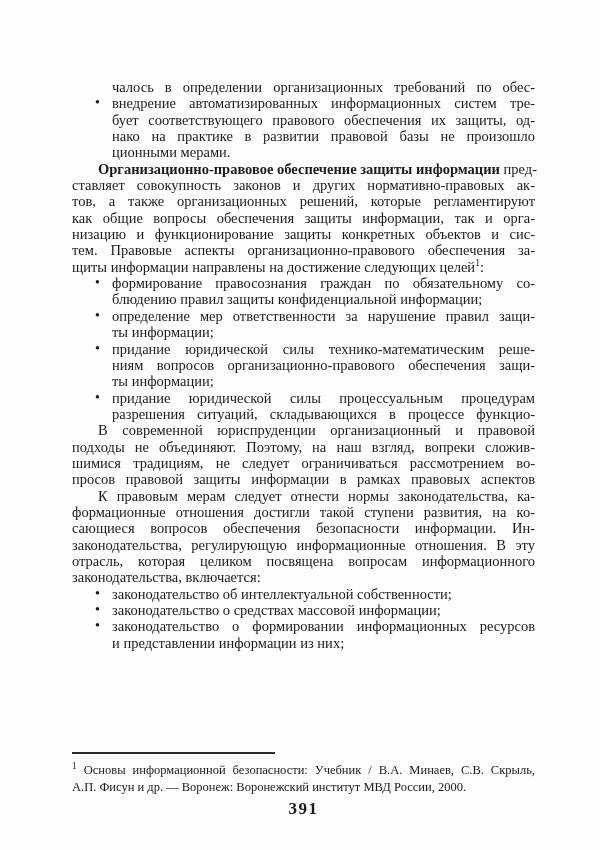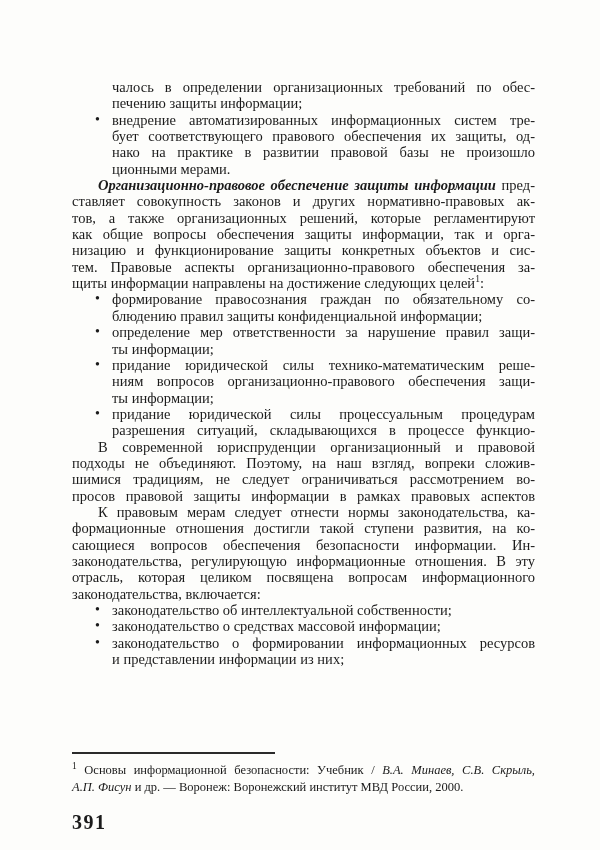--- a/index.html
+++ b/index.html
@@ -32,52 +32,51 @@
   .line.last { text-align-last: left; }
   .para .line.first { text-indent: 26px; }
   .hang .line { padding-left: 40px; }
   .bullet-item .line { padding-left: 40px; position: relative; }
   .marker {
     position: absolute;
     left: 23px; top: 0;
     font-size: 14px;
   }
   .b  { font-weight: bold; }
-  .it { font-style: italic; }
+  .it { }
   .sup { vertical-align: super; font-size: 9.5px; line-height: 0; }
   .footnote {
     position: absolute;
     left: 72px; top: 752px;
     width: 463px;
     font-size: 12.5px;
   }
   .footnote .line { line-height: 17.5px; height: 17.5px; }
   .footnote-rule {
     width: 203px; height: 1.5px;
     background: #2a2a2a;
     margin-bottom: 8px;
   }
   .page-number {
     position: absolute;
     left: 72px; top: 799px;
     width: 463px;
+    text-align: center;
     font-weight: bold;
-    font-size: 20px;
+    font-size: 17px;
     letter-spacing: 1.5px;
-    margin-top: 12px;
   }
 </style>
 </head>
 <body>
 
 <div class="page">
   <div class="body-text" id="body-text">
       <div class="block hang">
         <div class="line first"><span class="seg">чалось в определении организационных требований по обес-</span></div>
-        <div class="line last"><span class="seg">печению защиты информации;</span></div>
       </div>
       <div class="block bullets">
         <div class="bullet-item">
           <div class="line first"><span class="marker">•</span><span class="seg">внедрение автоматизированных информационных систем тре-</span></div>
           <div class="line"><span class="seg">бует соответствующего правового обеспечения их защиты, од-</span></div>
           <div class="line"><span class="seg">нако на практике в развитии правовой базы не произошло</span></div>
           <div class="line last"><span class="seg">ционными мерами.</span></div>
         </div>
       </div>
       <div class="block para">

